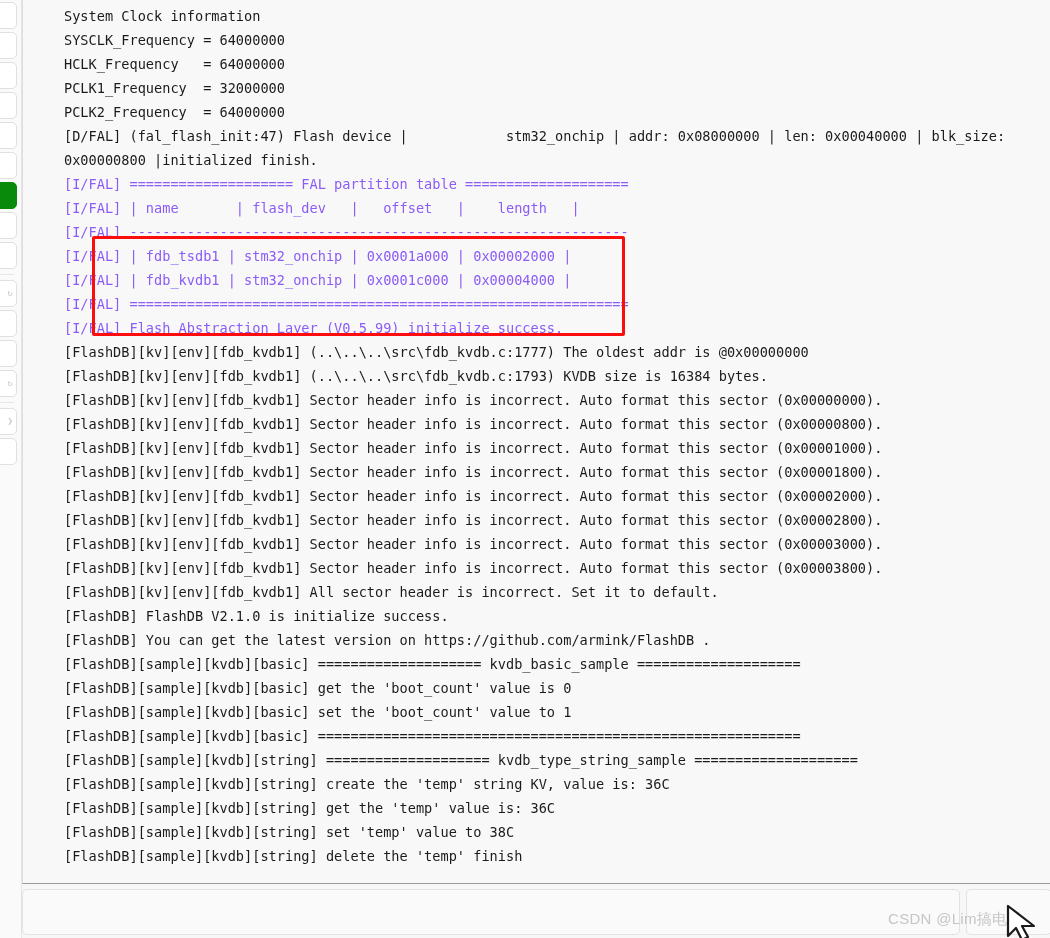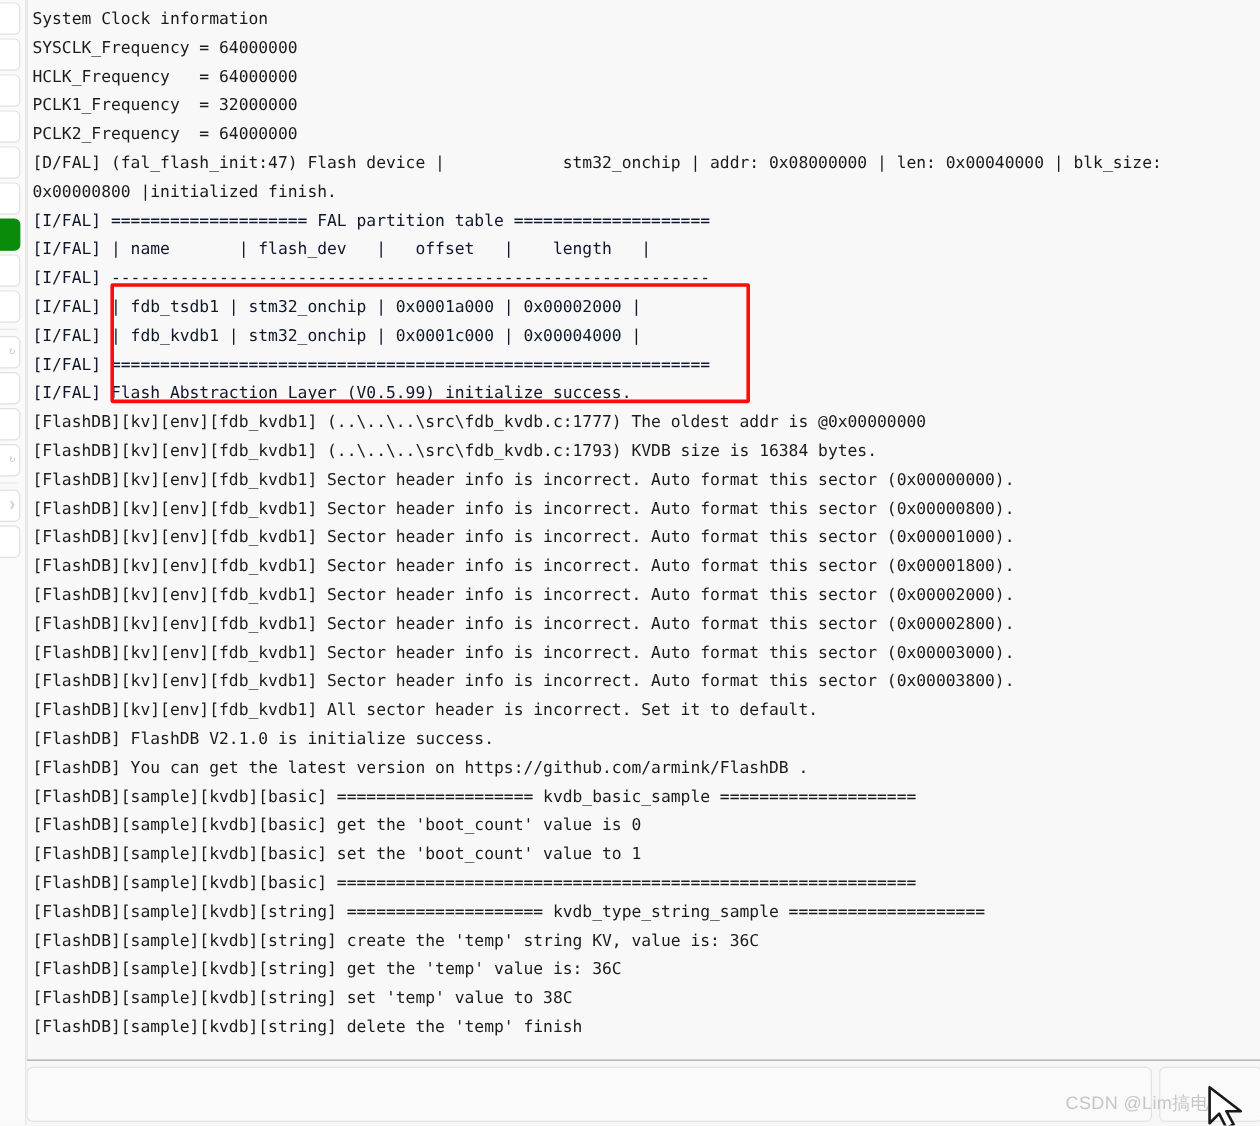--- a/index.html
+++ b/index.html
@@ -65,31 +65,32 @@
     top: 0;
     width: 1028px;
     height: 884px;
     background: #f8f8f8;
     border-left: 1px solid #dedede;
     border-bottom: 1px solid #9a9a9a;
     box-sizing: border-box;
     overflow: hidden;
   }
   #log {
-    padding: 4px 0 0 4px;
+    padding: 4px 0 0 24px;
     font-size: 13.6px;
     line-height: 24px;
     letter-spacing: 0px;
     white-space: pre;
+    margin-left: 17px;
   }
   .log-line {
     height: 24px;
     color: #1b1b1b;
   }
-  .log-line.green { color: #0f172a; }
+  .log-line.green { color: #8b5cf6; }
 
   
   #highlight-box {
     position: absolute;
     left: 92px;
     top: 236px;
     width: 533px;
     height: 100px;
     border: 3px solid #fb0d0d;
     border-radius: 2px;

